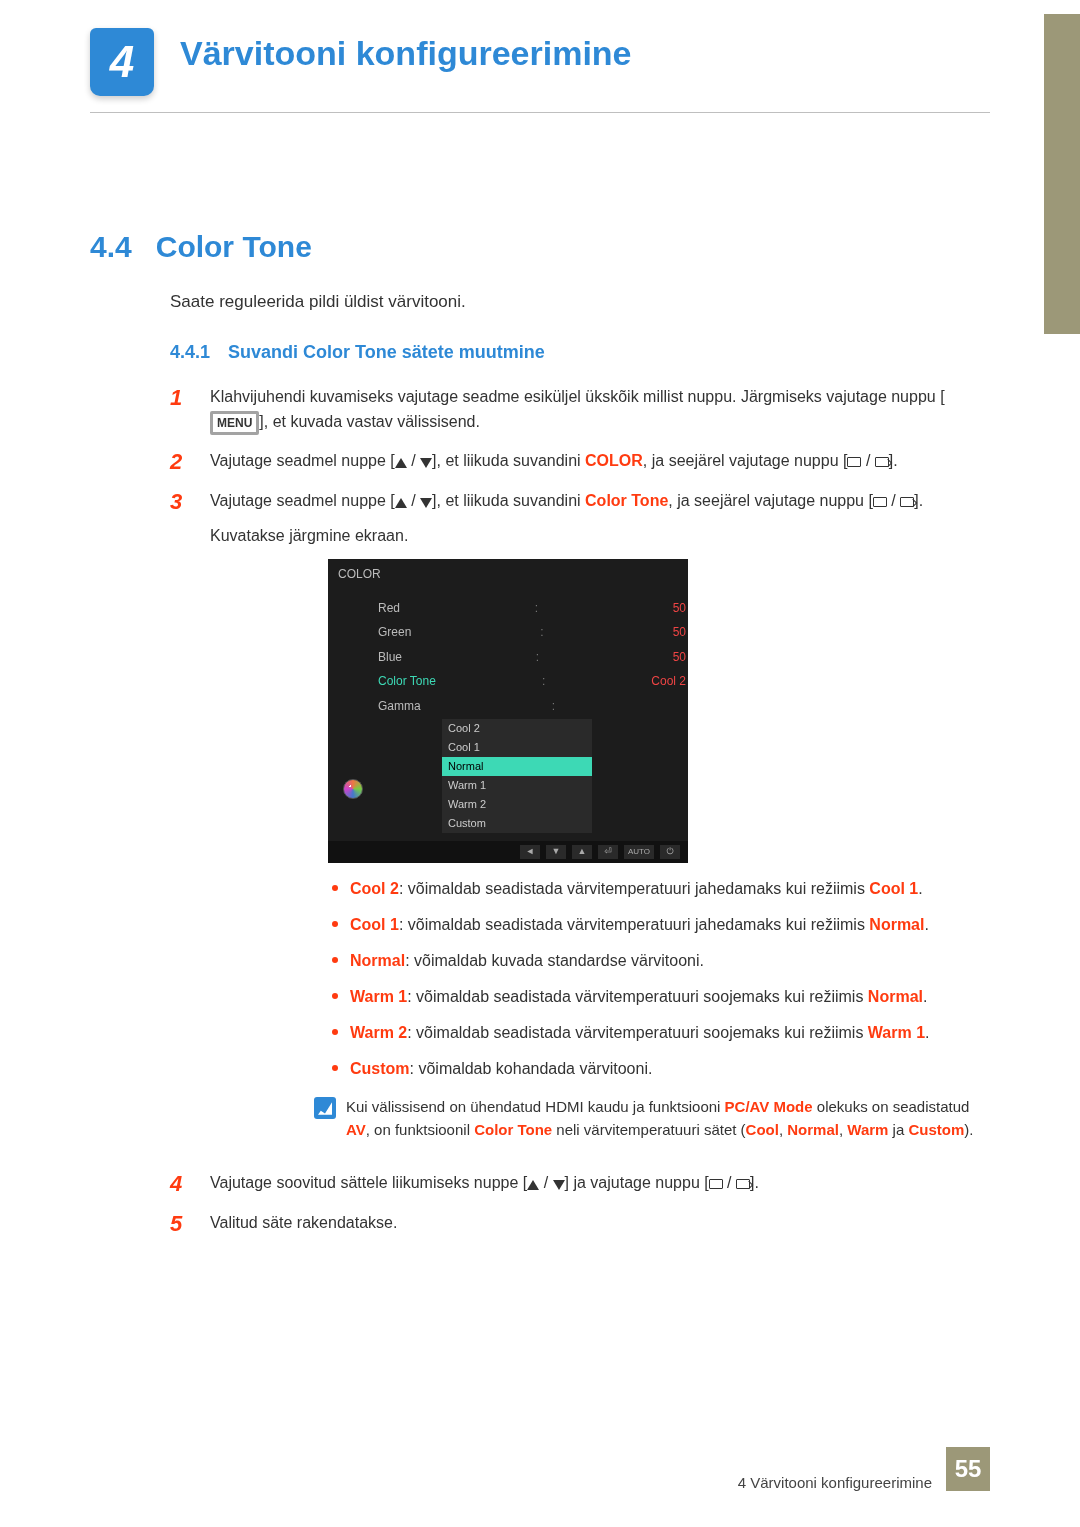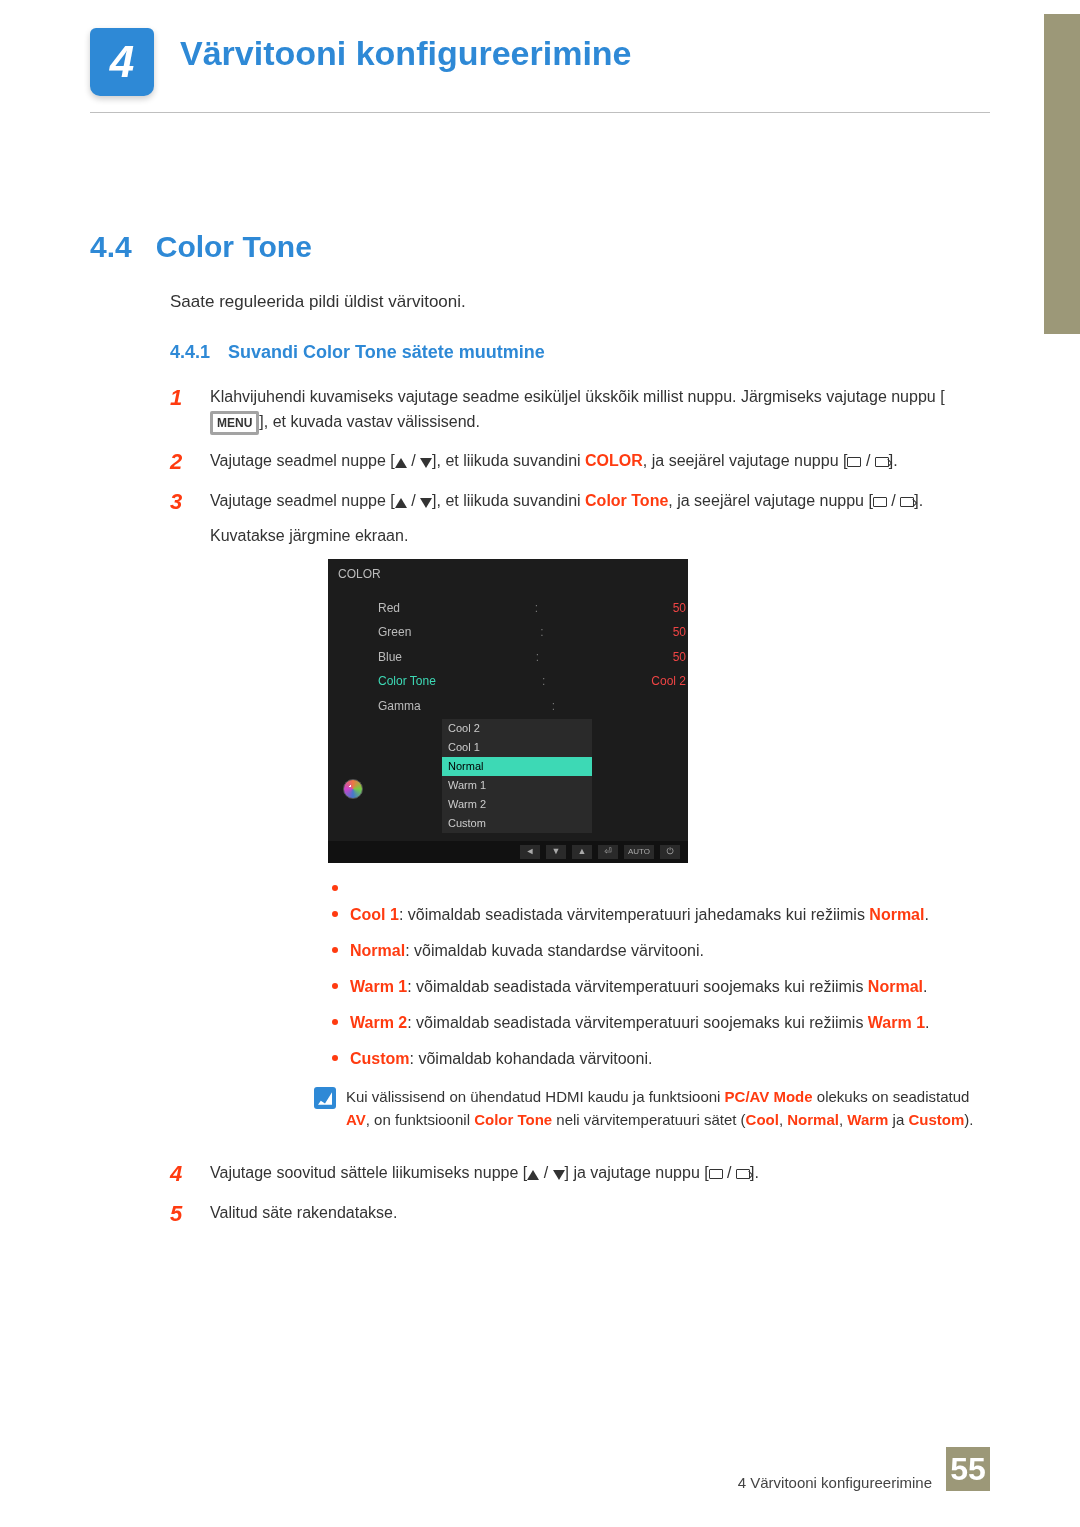--- a/index.html
+++ b/index.html
@@ -53,21 +53,21 @@
   .bullets { margin: 8px 0 14px 122px; }
   .bullet { display:flex; align-items:flex-start; gap: 12px; margin-bottom: 12px; }
   .dot { width:6px; height:6px; border-radius:50%; background:#ff3b10; margin-top: 8px; flex:none; }
   .btxt { font-size:16px; line-height:1.5; }
   .note { display:flex; gap: 10px; margin: 8px 0 16px 104px; }
   .note-icon { width:22px; height:22px; background:#2e89d6; border-radius:3px; position:relative; flex:none; margin-top:2px; }
   .note-icon::after { content:""; position:absolute; left:4px; top:4px; width:14px; height:14px; background:#fff; clip-path: polygon(0 100%, 20% 70%, 50% 90%, 100% 10%, 100% 100%); }
   .note-txt { font-size:15px; line-height:1.55; }
   .footer { position:absolute; bottom: 36px; right: 90px; display:flex; align-items:flex-end; gap: 14px; }
   .footer-text { font-size: 15px; color:#444; }
-  .footer-page { width: 44px; height: 44px; background:#9c9878; color:#fff; display:flex; align-items:center; justify-content:center; font-size:32px; font-weight:700; }
+  .footer-page { width: 44px; height: 44px; background:#9c9878; color:#fff; display:flex; align-items:center; justify-content:center; font-size:24px; font-weight:700; }
 </style>
 </head>
 <body>
 
 <div class="page">
   <div class="side-tab"></div>
 
   <div class="chapter-head">
     <div class="chapter-badge">
       <span>4</span>
@@ -163,20 +163,21 @@
                 <div class="osd-btn">⏎</div>
                 <div class="osd-btn auto">AUTO</div>
                 <div class="osd-btn">⏻</div>
               </div>
             </div>
           </div>
 
           <div class="bullets">
             <div class="bullet">
                 <span class="dot"></span>
+                <span class="btxt"><span class="kw-r">Cool 2</span><span>: võimaldab seadistada värvitemperatuuri jahedamaks kui režiimis </span><span class="kw-r">Cool 1</span><span>.</span></span>
               </div>
             <div class="bullet">
                 <span class="dot"></span>
                 <span class="btxt"><span class="kw-r">Cool 1</span><span>: võimaldab seadistada värvitemperatuuri jahedamaks kui režiimis </span><span class="kw-r">Normal</span><span>.</span></span>
               </div>
             <div class="bullet">
                 <span class="dot"></span>
                 <span class="btxt"><span class="kw-r">Normal</span><span>: võimaldab kuvada standardse värvitooni.</span></span>
               </div>
             <div class="bullet">

